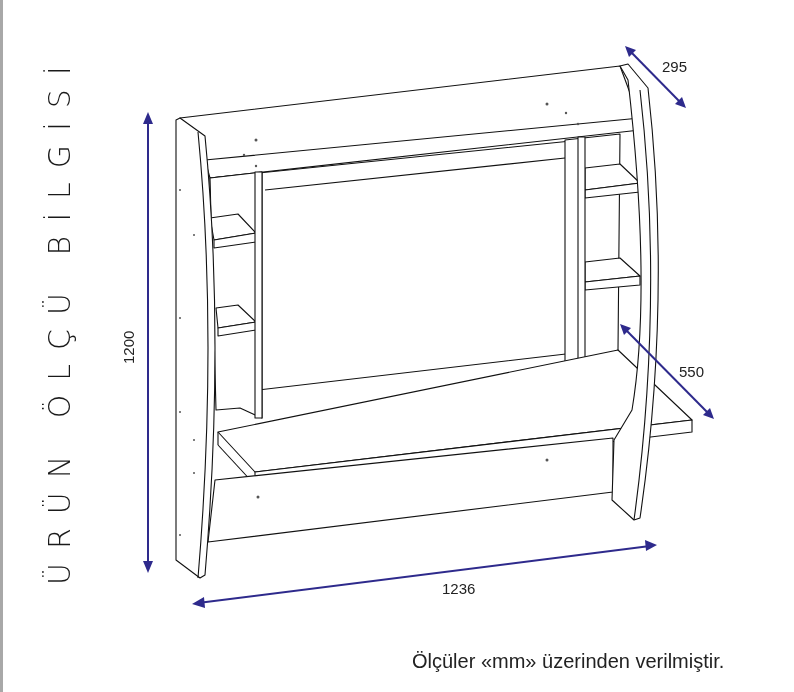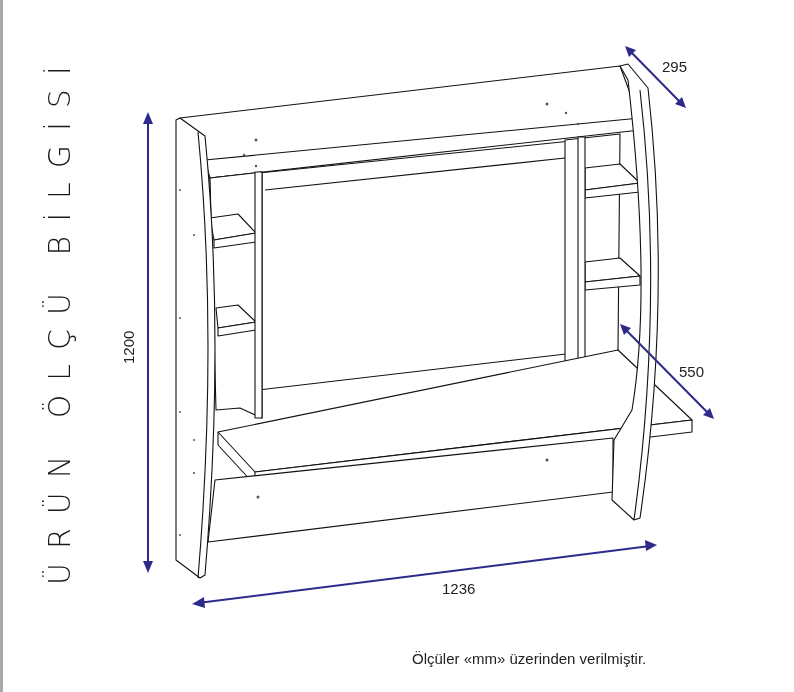--- a/index.html
+++ b/index.html
@@ -1,21 +1,21 @@
 <!DOCTYPE html>
 <html><head>
 <meta charset="utf-8">
 <style>
   html, body { margin:0; padding:0; background:#ffffff; }
   body { width:794px; height:692px; position:relative; overflow:hidden; font-family:"Liberation Sans", sans-serif; }
   .left-border { position:absolute; left:0; top:0; width:3px; height:692px; background:#a8a8a8; }
   .title-vert { position:absolute; left:42px; top:585px; transform-origin:0 0; transform:rotate(-90deg); font-family:"DejaVu Sans", sans-serif; font-size:30px; letter-spacing:14px; color:#1a1a1a; white-space:nowrap; font-weight:300; }
   svg { position:absolute; left:0; top:0; }
   .dim { font-family:"Liberation Sans", sans-serif; font-size:15px; fill:#222; }
-  .note { position:absolute; left:412px; top:650px; font-size:15px; color:#222; white-space:nowrap; }
+  .note { position:absolute; left:412px; top:650px; font-size:20px; color:#222; white-space:nowrap; }
   .ln { fill:#fff; stroke:#111; stroke-width:1.1; stroke-linejoin:round; }
   .l { fill:none; stroke:#111; stroke-width:1.1; }
   .arr { stroke:#2e2a8c; stroke-width:2; fill:none; }
   .ah { fill:#2e2a8c; }
   .dot { fill:#555; }
 </style>
 </head>
 <body>
 
 <div class="left-border"></div>

